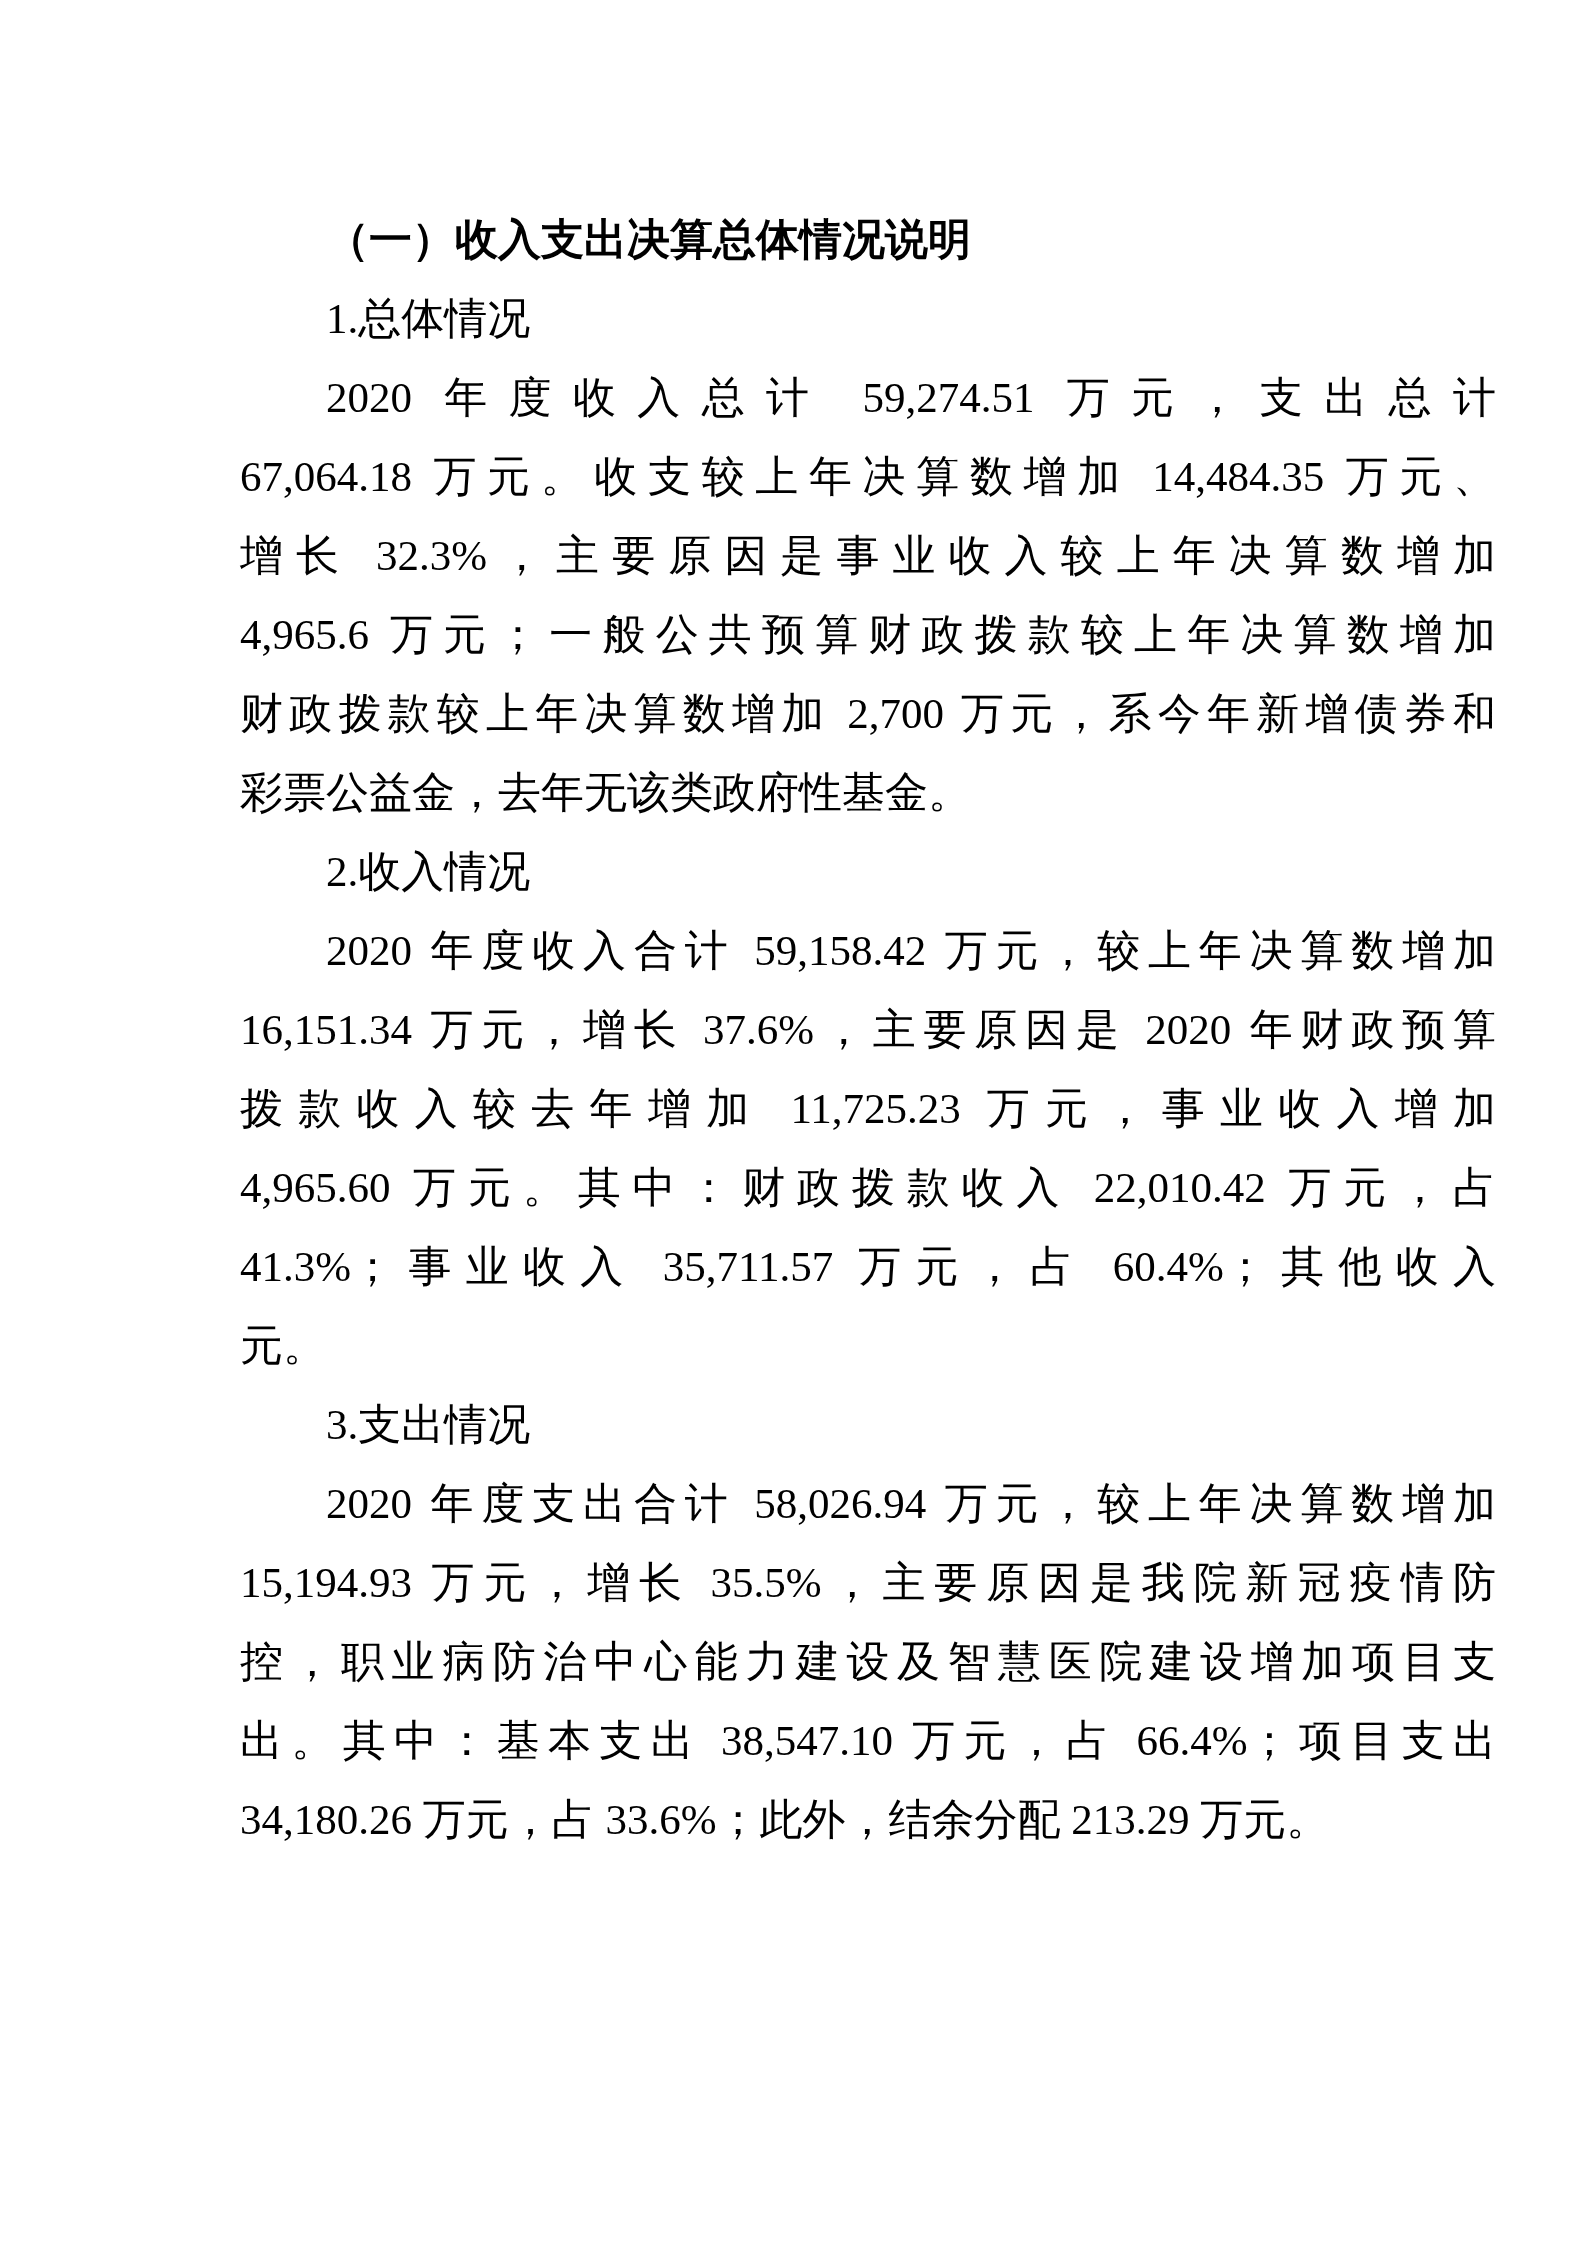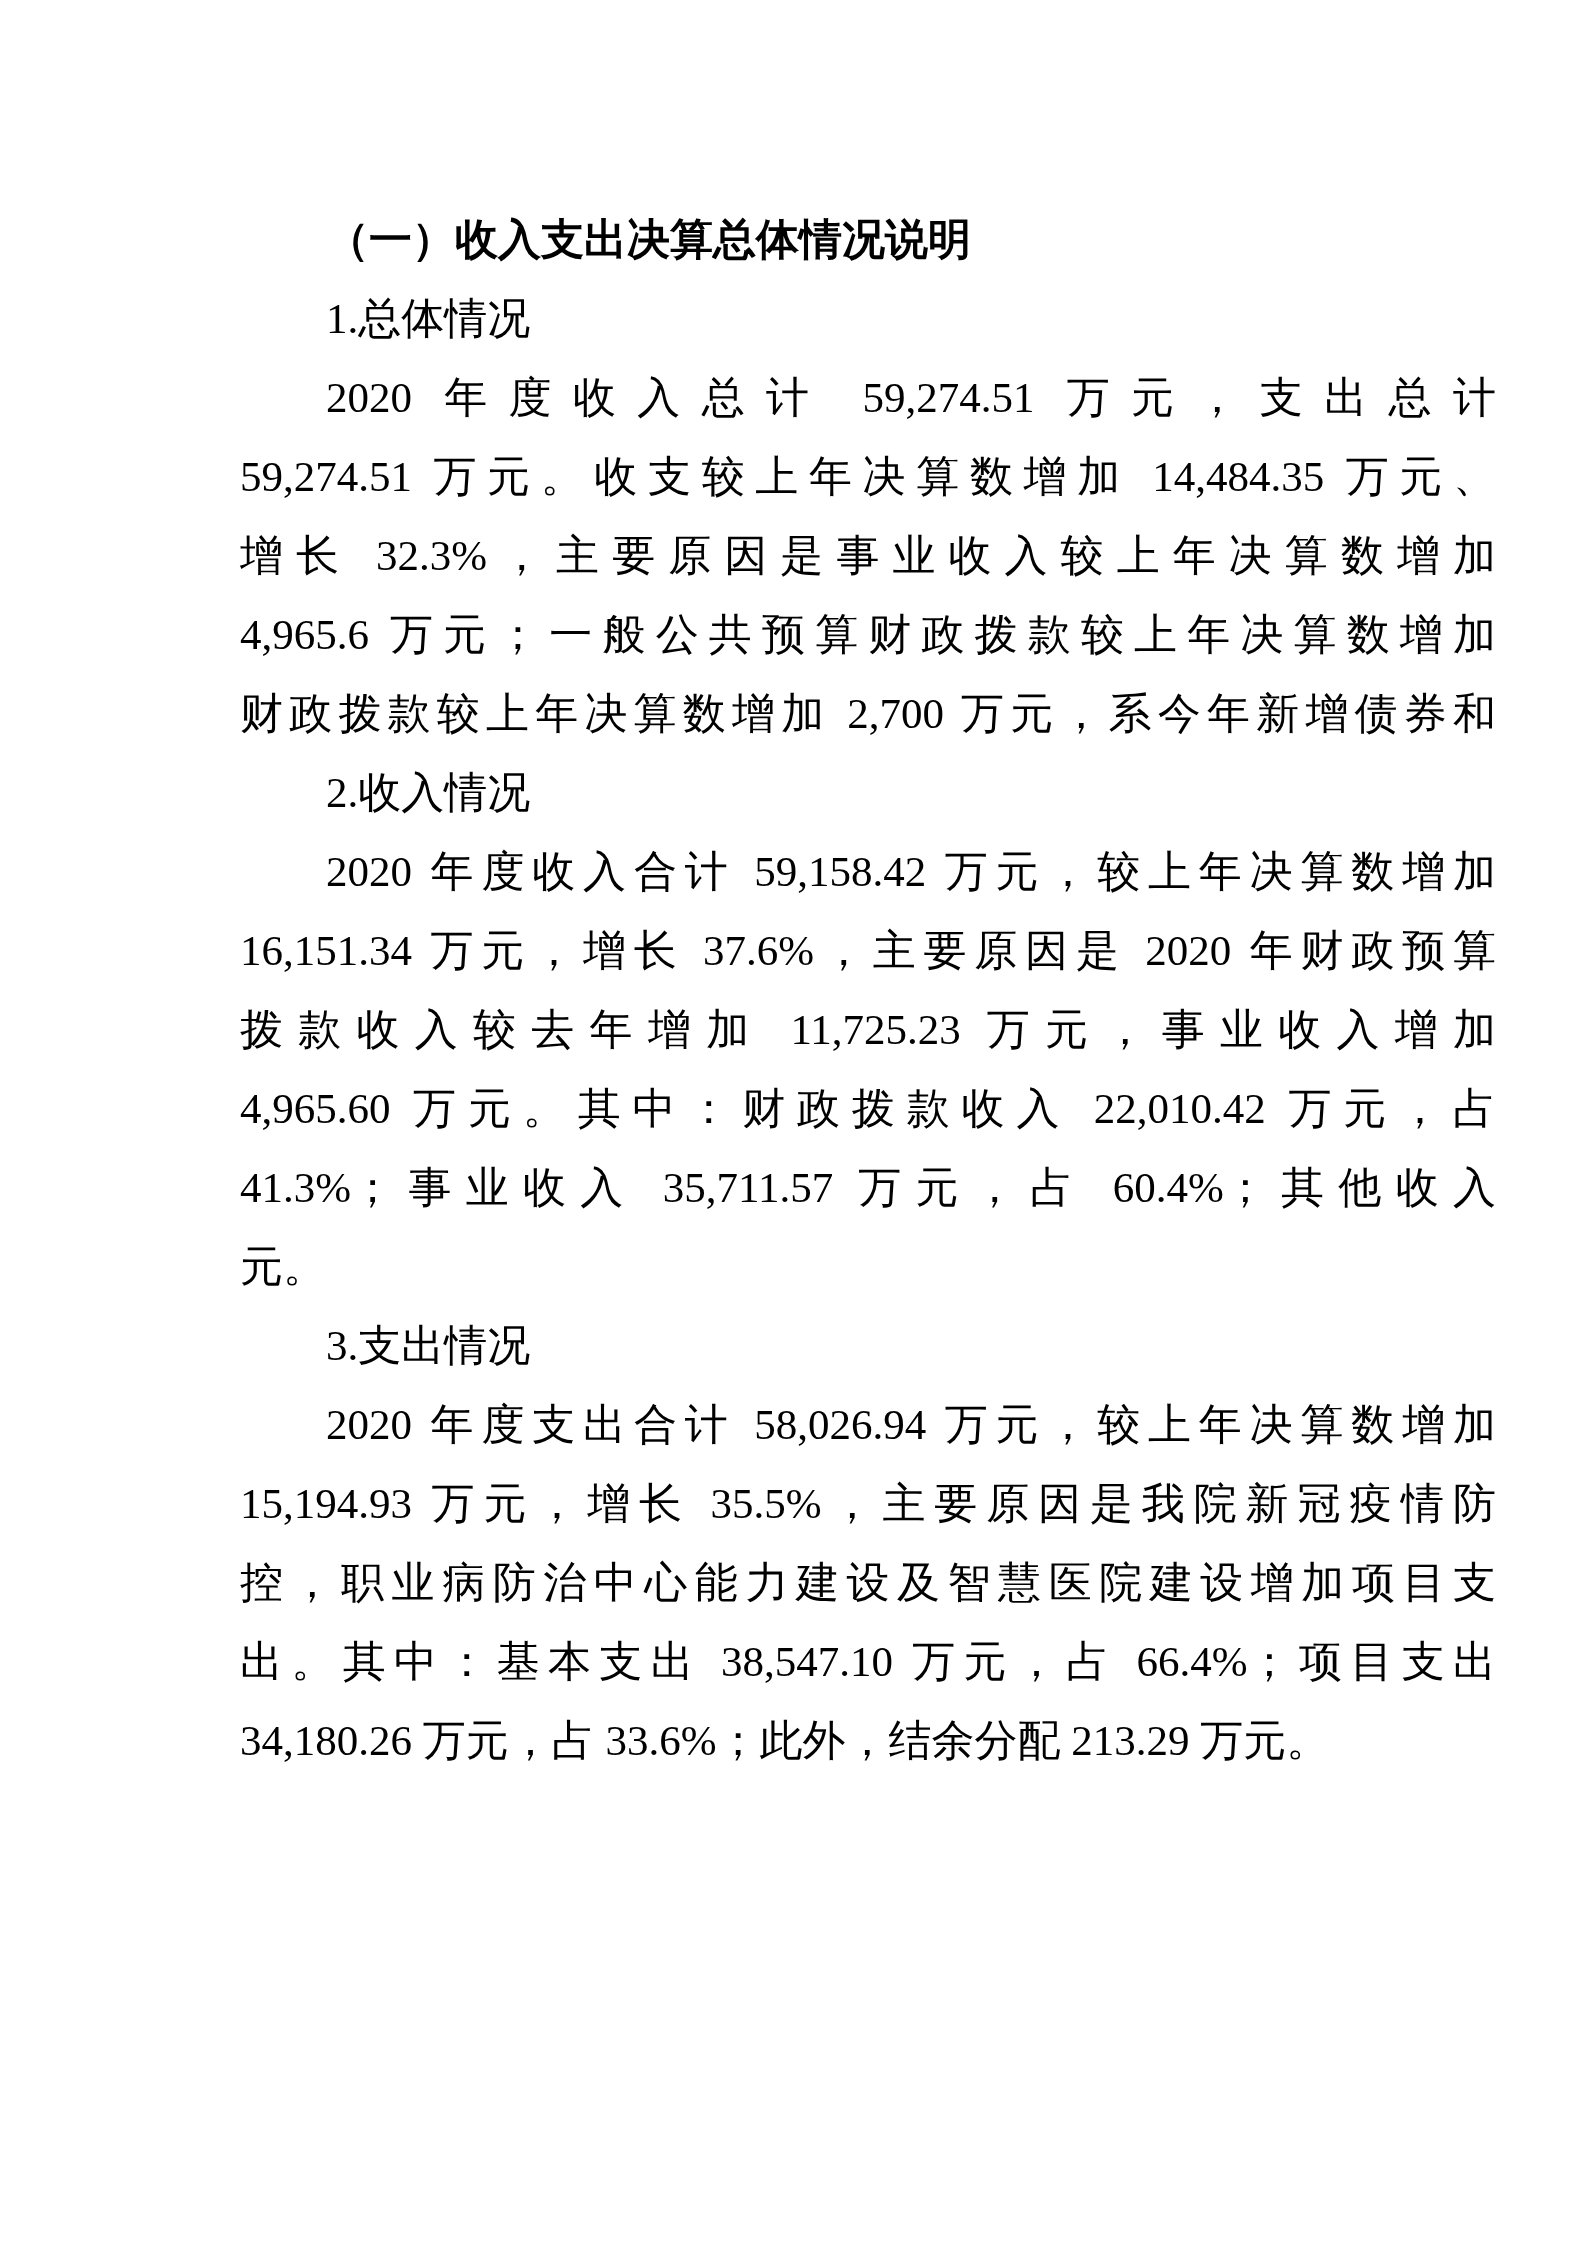--- a/index.html
+++ b/index.html
@@ -45,24 +45,25 @@
 <body>
 
 <div class="page">
 
   <div class="doc-heading">（一）收入支出决算总体情况说明</div>
 
   <div>
     <div class="section-title">1.总体情况</div>
     <div>
       <div class="para-line first">2020 年度收入总计 59,274.51 万元，支出总计</div>
-      <div class="para-line">59,274.51 万元。收支较上年决算数增加 14,484.35 万元、</div>
+      <div class="para-line">67,064.18 万元。收支较上年决算数增加 14,484.35 万元、</div>
       <div class="para-line">增长 32.3%，主要原因是事业收入较上年决算数增加</div>
       <div class="para-line">4,965.6 万元；一般公共预算财政拨款较上年决算数增加</div>
       <div class="para-line">财政拨款较上年决算数增加 2,700 万元，系今年新增债券和</div>
+      <div class="para-line last">彩票公益金，去年无该类政府性基金。</div>
     </div>
   </div>
 
   <div>
     <div class="section-title">2.收入情况</div>
     <div>
       <div class="para-line first">2020 年度收入合计 59,158.42 万元，较上年决算数增加</div>
       <div class="para-line">16,151.34 万元，增长 37.6%，主要原因是 2020 年财政预算</div>
       <div class="para-line">拨款收入较去年增加 11,725.23 万元，事业收入增加</div>
       <div class="para-line">4,965.60 万元。其中：财政拨款收入 22,010.42 万元，占</div>

